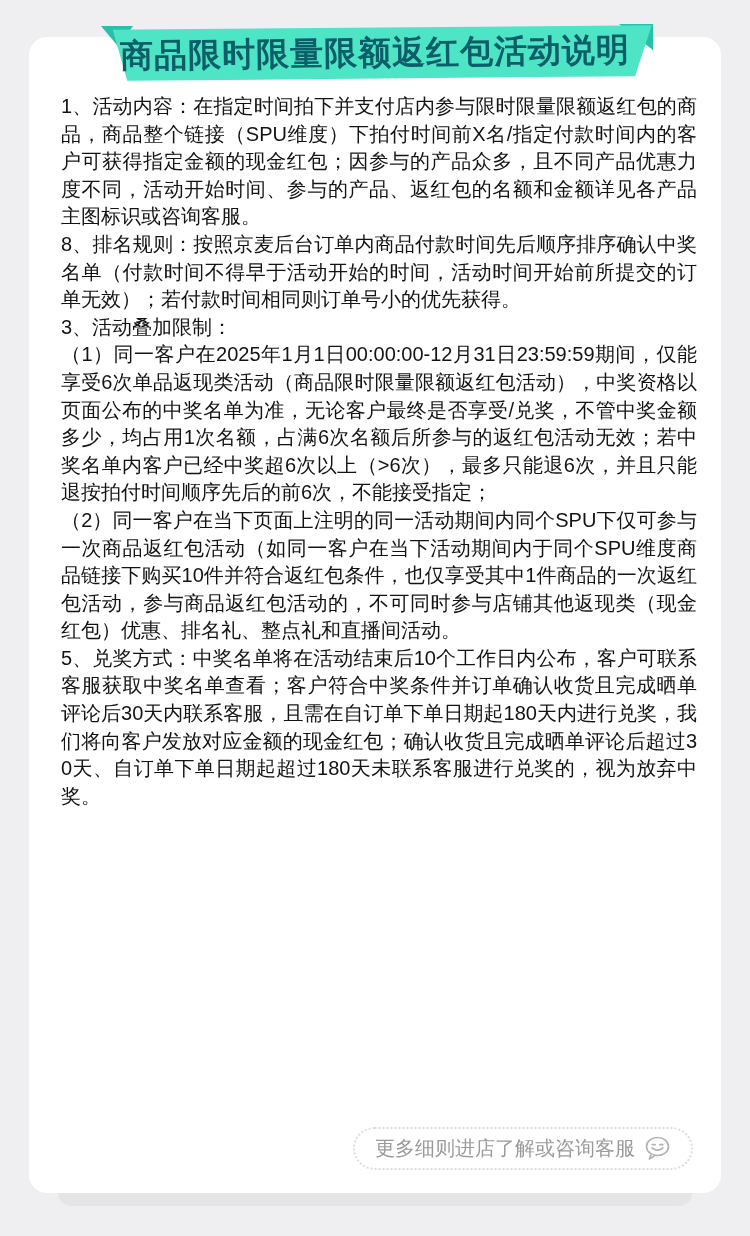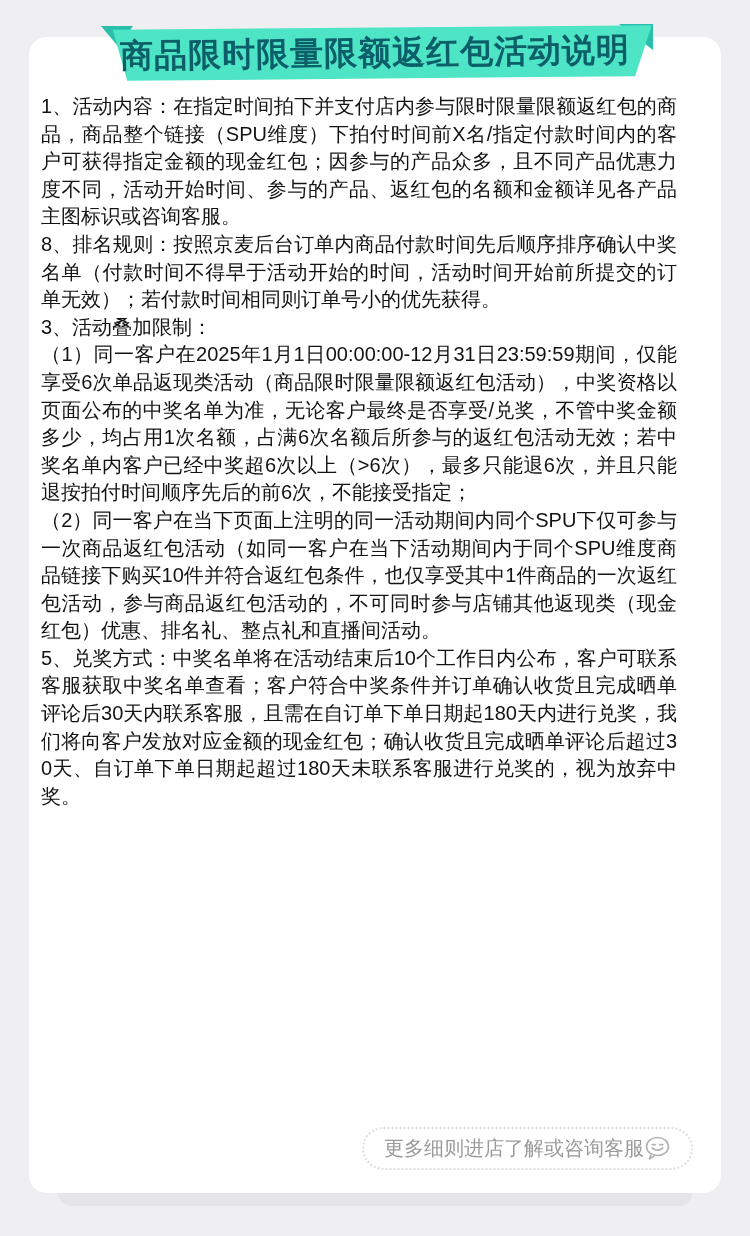--- a/index.html
+++ b/index.html
@@ -52,37 +52,37 @@
     display: flex; align-items: center; justify-content: center;
     transform: rotate(-0.7deg);
     font-size: 33px; font-weight: 700;
     letter-spacing: 1px;
     color: #0c5f68;
     white-space: nowrap;
   }
   
   .content {
     position: absolute;
-    left: 12px; top: 56px;
+    left: 32px; top: 56px;
     width: 636px;
     max-height: 1062px;
     overflow: hidden;
   }
   .content p {
     font-size: 20px;
     line-height: 27.6px;
     color: #131313;
     text-align: justify;
     word-break: break-all;
   }
   
   .pill {
     position: absolute;
     right: 28px; bottom: 23px;
-    display: flex; align-items: center; 
+    display: flex; align-items: center; gap: 9px;
     height: 43px;
     padding: 0 20px;
     border: 2px dotted #dedede;
     border-radius: 23px;
     background: #ffffff;
     color: #9a9a9a;
     font-size: 20px;
     cursor: pointer;
   }
   .pill svg { display: block; }

